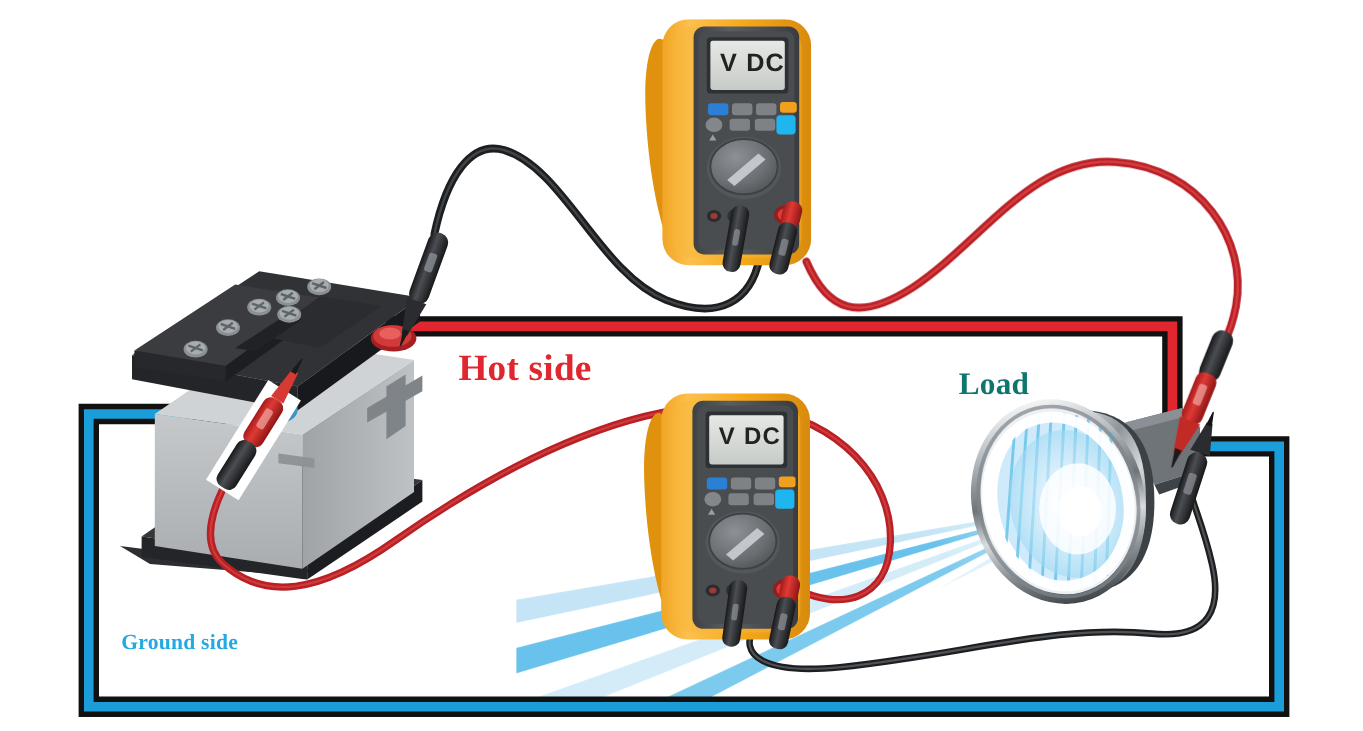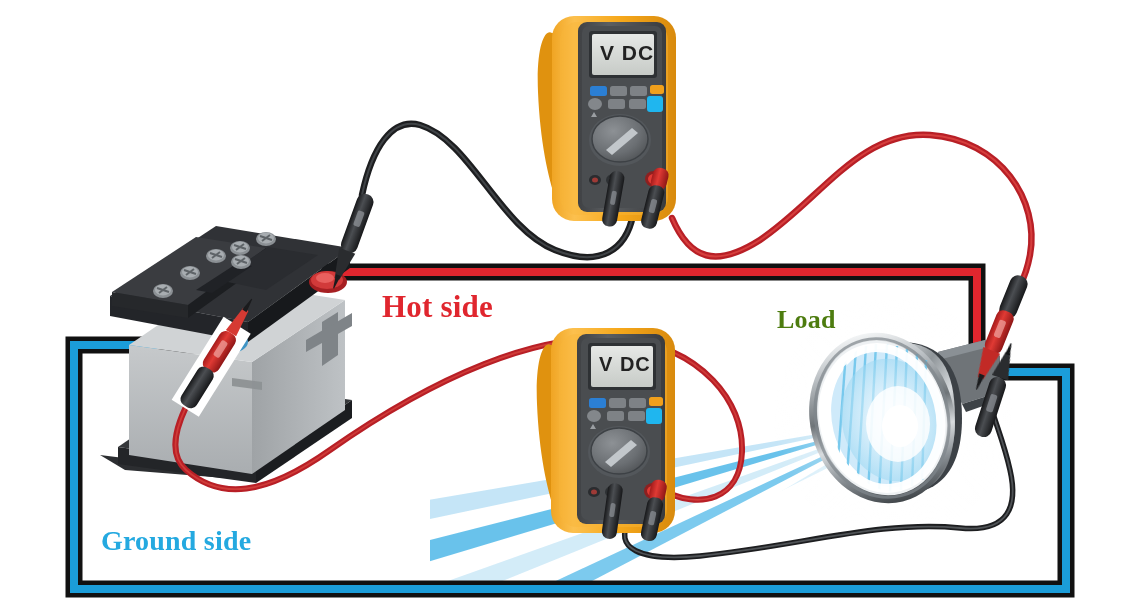--- a/index.html
+++ b/index.html
@@ -1,22 +1,22 @@
 <!DOCTYPE html>
 <html><head>
 <meta charset="utf-8">
 <style>
   html,body{margin:0;padding:0;background:#ffffff;}
   body{width:1136px;height:609px;overflow:hidden;font-family:"Liberation Sans",sans-serif;}
   #stage{position:relative;width:1136px;height:575px;background:#ffffff;}
   #stage > svg{position:absolute;left:0;top:0;}
   .lbl{position:absolute;font-family:"Liberation Serif",serif;font-weight:bold;white-space:nowrap;}
   #hot-side-label{left:382px;top:289px;font-size:31px;color:#e0262e;letter-spacing:.2px;}
-  #ground-side-label{left:101px;top:525px;font-size:28px;color:#24a9e0;letter-spacing:.2px;}
-  #load-label{left:777px;top:305px;font-size:26px;color:#4d7c0f;letter-spacing:.2px;}
+  #ground-side-label{left:101px;top:525px;font-size:18px;color:#24a9e0;letter-spacing:.2px;}
+  #load-label{left:799px;top:305px;font-size:26px;color:#0f766e;letter-spacing:.2px;}
   .mm-screen-text{position:absolute;font-family:"Liberation Sans",sans-serif;font-weight:bold;color:#222;}
   #mm1-vdc{left:600px;top:41px;font-size:21px;letter-spacing:1px;}
   #mm2-vdc{left:599px;top:353px;font-size:20px;letter-spacing:1px;}
 </style>
 </head>
 <body>
 
 <div id="stage">
 
 <svg width="1136" height="609" viewBox="0 0 1136 609">

